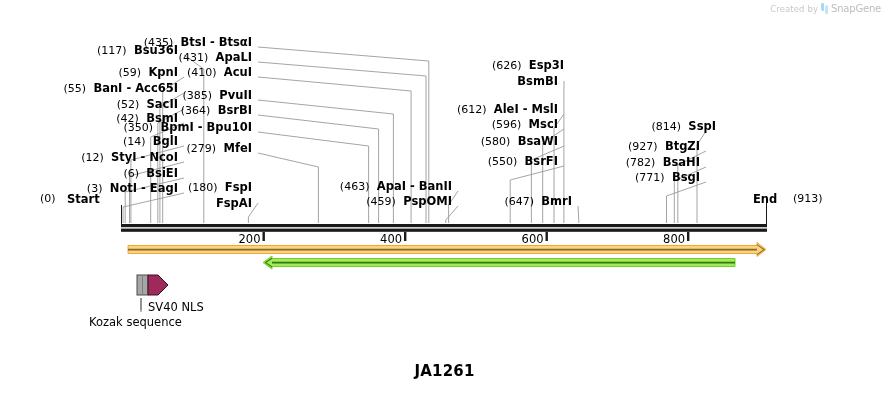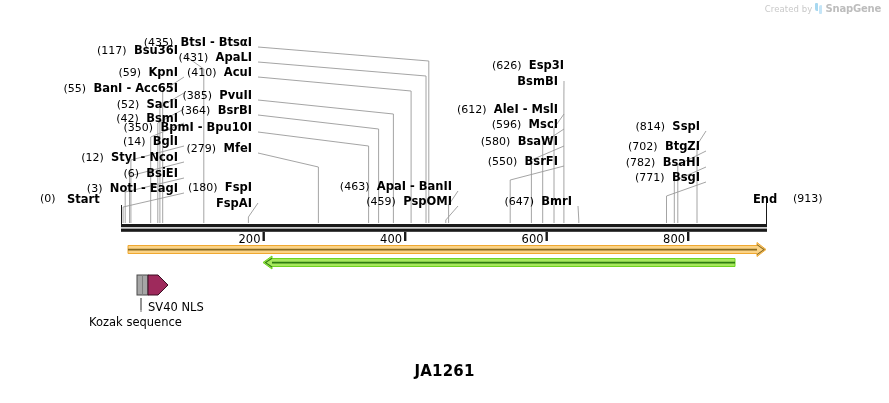--- a/index.html
+++ b/index.html
@@ -29,21 +29,21 @@
     display: flex;
     align-items: center;
     gap: 3px;
     font-size: 8.5px;
     color: #c9c9c9;
     letter-spacing: .1px;
   }
   .watermark .sg-name {
     color: #bdbdbd;
     font-size: 10px;
-    font-weight: 700;
+    font-weight: 400;
     letter-spacing: -.2px;
   }
   .sg-logo {
     display: inline-block;
     width: 7px;
     height: 11px;
     position: relative;
   }
   .sg-logo i {
     position: absolute;
@@ -229,22 +229,22 @@
       <div class="lbl rt" style="left: 0px; top: 180px; width: 452px;"><span class="pos">(463)</span>&nbsp;&nbsp;<span class="enz">ApaI</span><span class="dash">&nbsp;-&nbsp;</span><span class="enz">BanII</span></div>
       <div class="lbl rt" style="left: 0px; top: 155px; width: 558px;"><span class="pos">(550)</span>&nbsp;&nbsp;<span class="enz">BsrFI</span></div>
       <div class="lbl rt" style="left: 0px; top: 135px; width: 558px;"><span class="pos">(580)</span>&nbsp;&nbsp;<span class="enz">BsaWI</span></div>
       <div class="lbl rt" style="left: 0px; top: 118px; width: 558px;"><span class="pos">(596)</span>&nbsp;&nbsp;<span class="enz">MscI</span></div>
       <div class="lbl rt" style="left: 0px; top: 103px; width: 558px;"><span class="pos">(612)</span>&nbsp;&nbsp;<span class="enz">AleI</span><span class="dash">&nbsp;-&nbsp;</span><span class="enz">MslI</span></div>
       <div class="lbl rt" style="left: 0px; top: 59px; width: 558px; padding-left: 6px;"><span class="pos">(626)</span>&nbsp;&nbsp;<span class="enz">Esp3I</span></div>
       <div class="lbl rt" style="left: 0px; top: 75px; width: 558px;"><span class="enz">BsmBI</span></div>
       <div class="lbl rt" style="left: 0px; top: 195px; width: 572px;"><span class="pos">(647)</span>&nbsp;&nbsp;<span class="enz">BmrI</span></div>
       <div class="lbl rt" style="left: 0px; top: 171px; width: 700px;"><span class="pos">(771)</span>&nbsp;&nbsp;<span class="enz">BsgI</span></div>
       <div class="lbl rt" style="left: 0px; top: 156px; width: 700px;"><span class="pos">(782)</span>&nbsp;&nbsp;<span class="enz">BsaHI</span></div>
-      <div class="lbl rt" style="left: 0px; top: 140px; width: 700px;"><span class="pos">(702)</span>&nbsp;&nbsp;<span class="enz">BtgZI</span></div>
-      <div class="lbl rt" style="left: 0px; top: 120px; width: 700px;"><span class="pos">(814)</span>&nbsp;&nbsp;<span class="enz">SspI</span></div>
+      <div class="lbl rt" style="left: 0px; top: 140px; width: 700px;"><span class="pos">(927)</span>&nbsp;&nbsp;<span class="enz">BtgZI</span></div>
+      <div class="lbl rt" style="left: 0px; top: 120px; width: 700px; padding-left: 16px;"><span class="pos">(814)</span>&nbsp;&nbsp;<span class="enz">SspI</span></div>
     </div>
 
   <span class="termpos" style="left:40px; top:192px;">(0)</span>
   <span class="term" style="left:67px; top:192px;">Start</span>
   <span class="term" style="left:753px; top:192px;">End</span>
   <span class="termpos" style="left:793px; top:192px;">(913)</span>
 
   <div id="rulerlabels">
       <span class="ticklabel" style="left: 200.512px; top: 232px; width: 60px;">200</span>
       <span class="ticklabel" style="left: 342.023px; top: 232px; width: 60px;">400</span>

